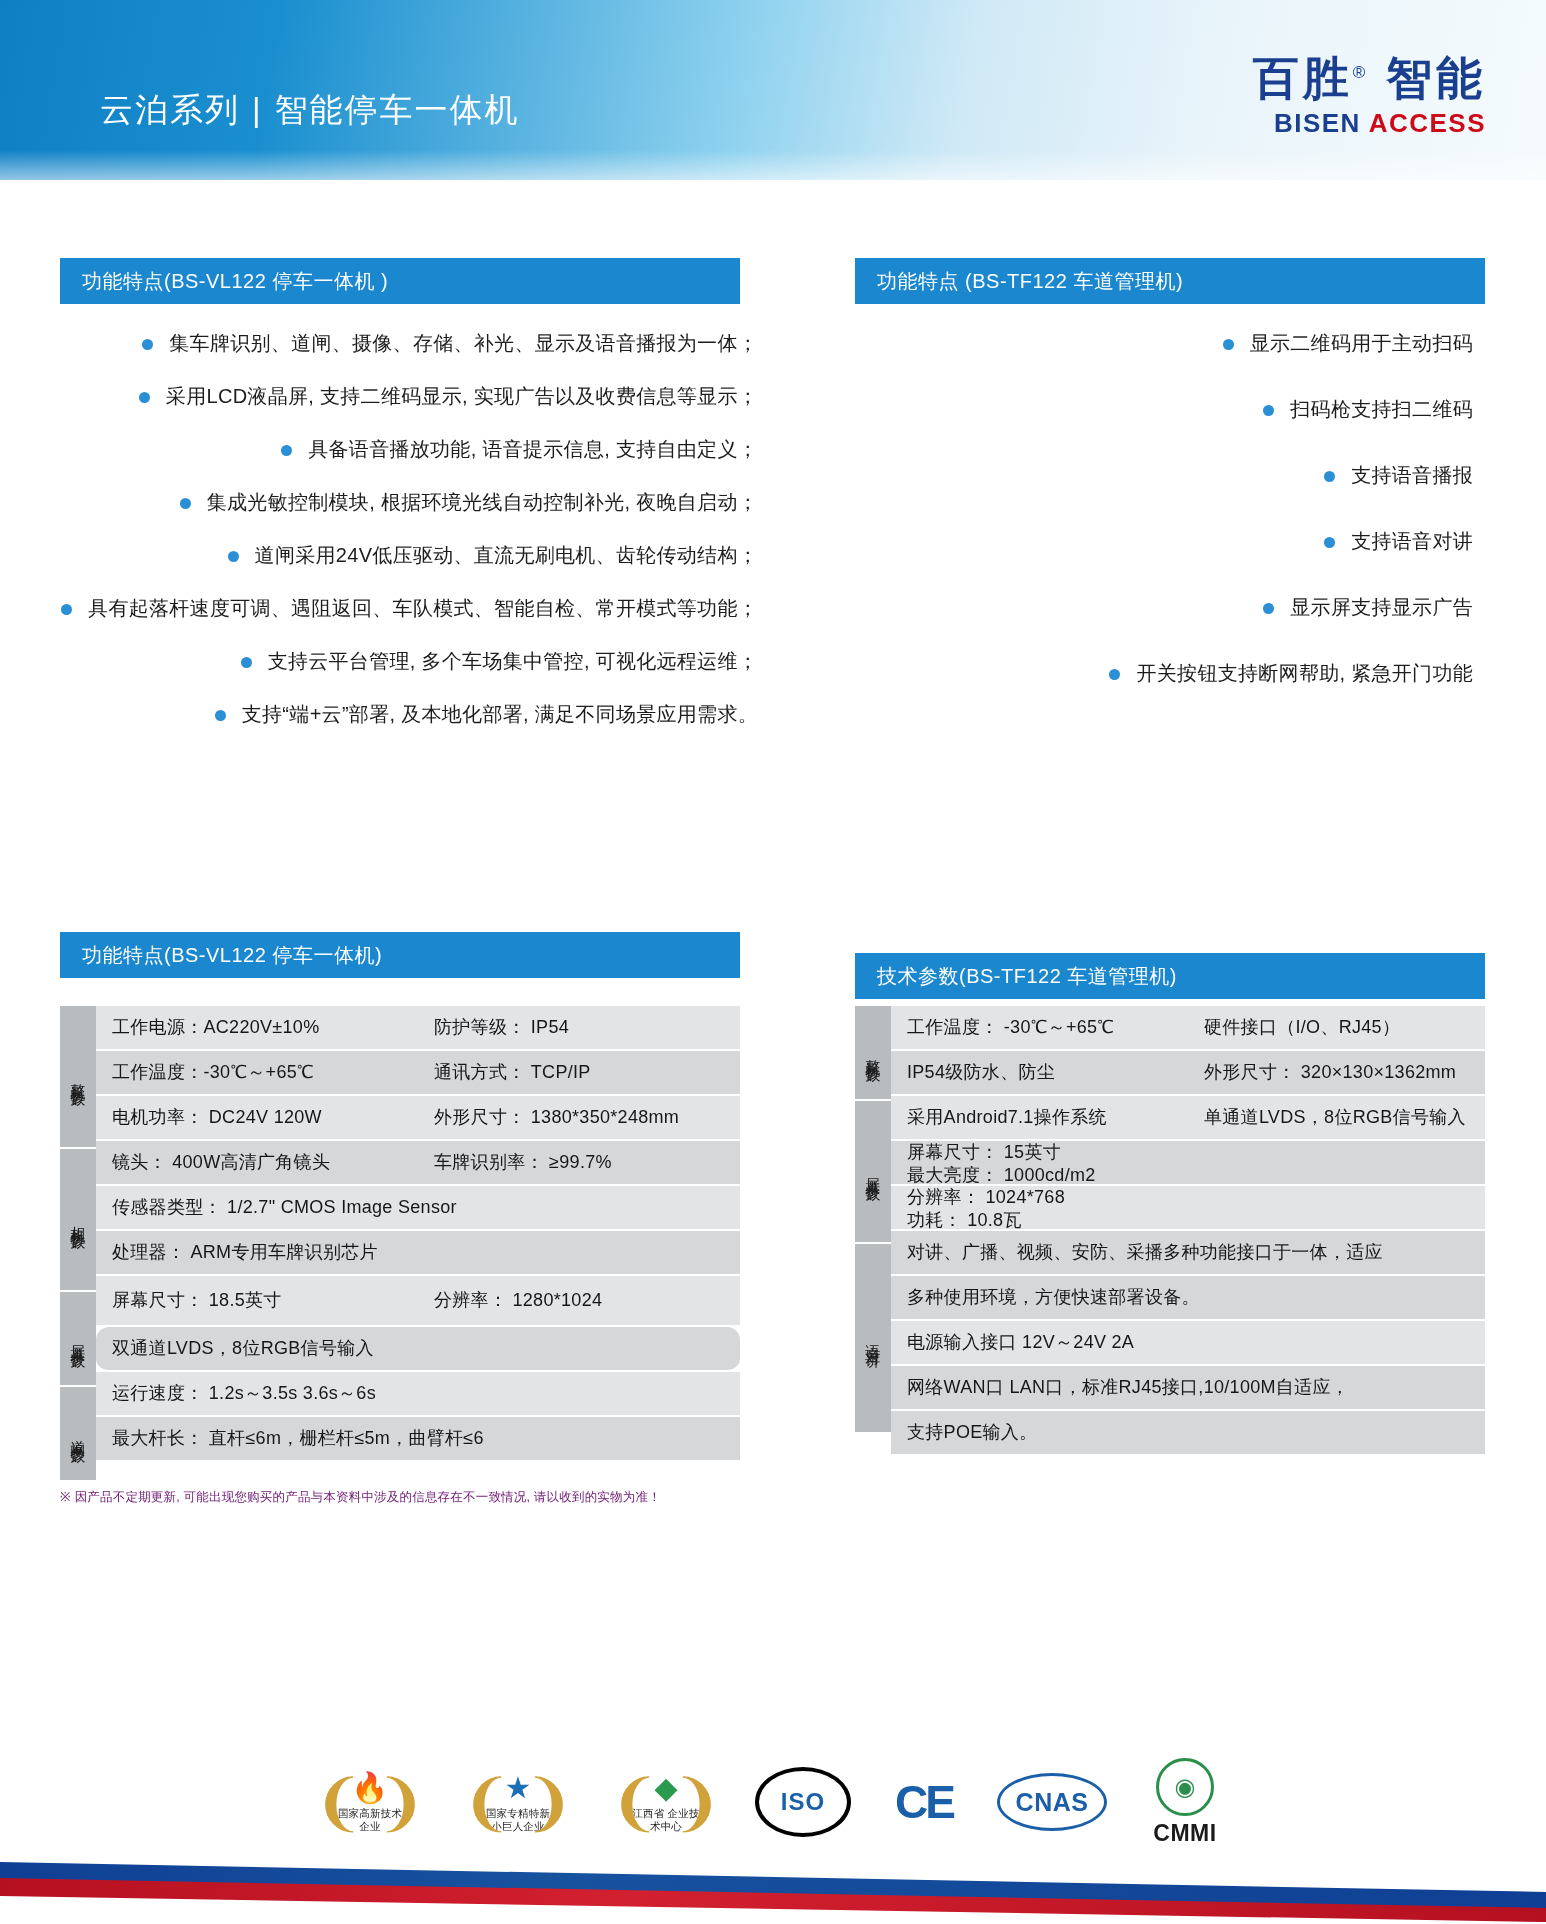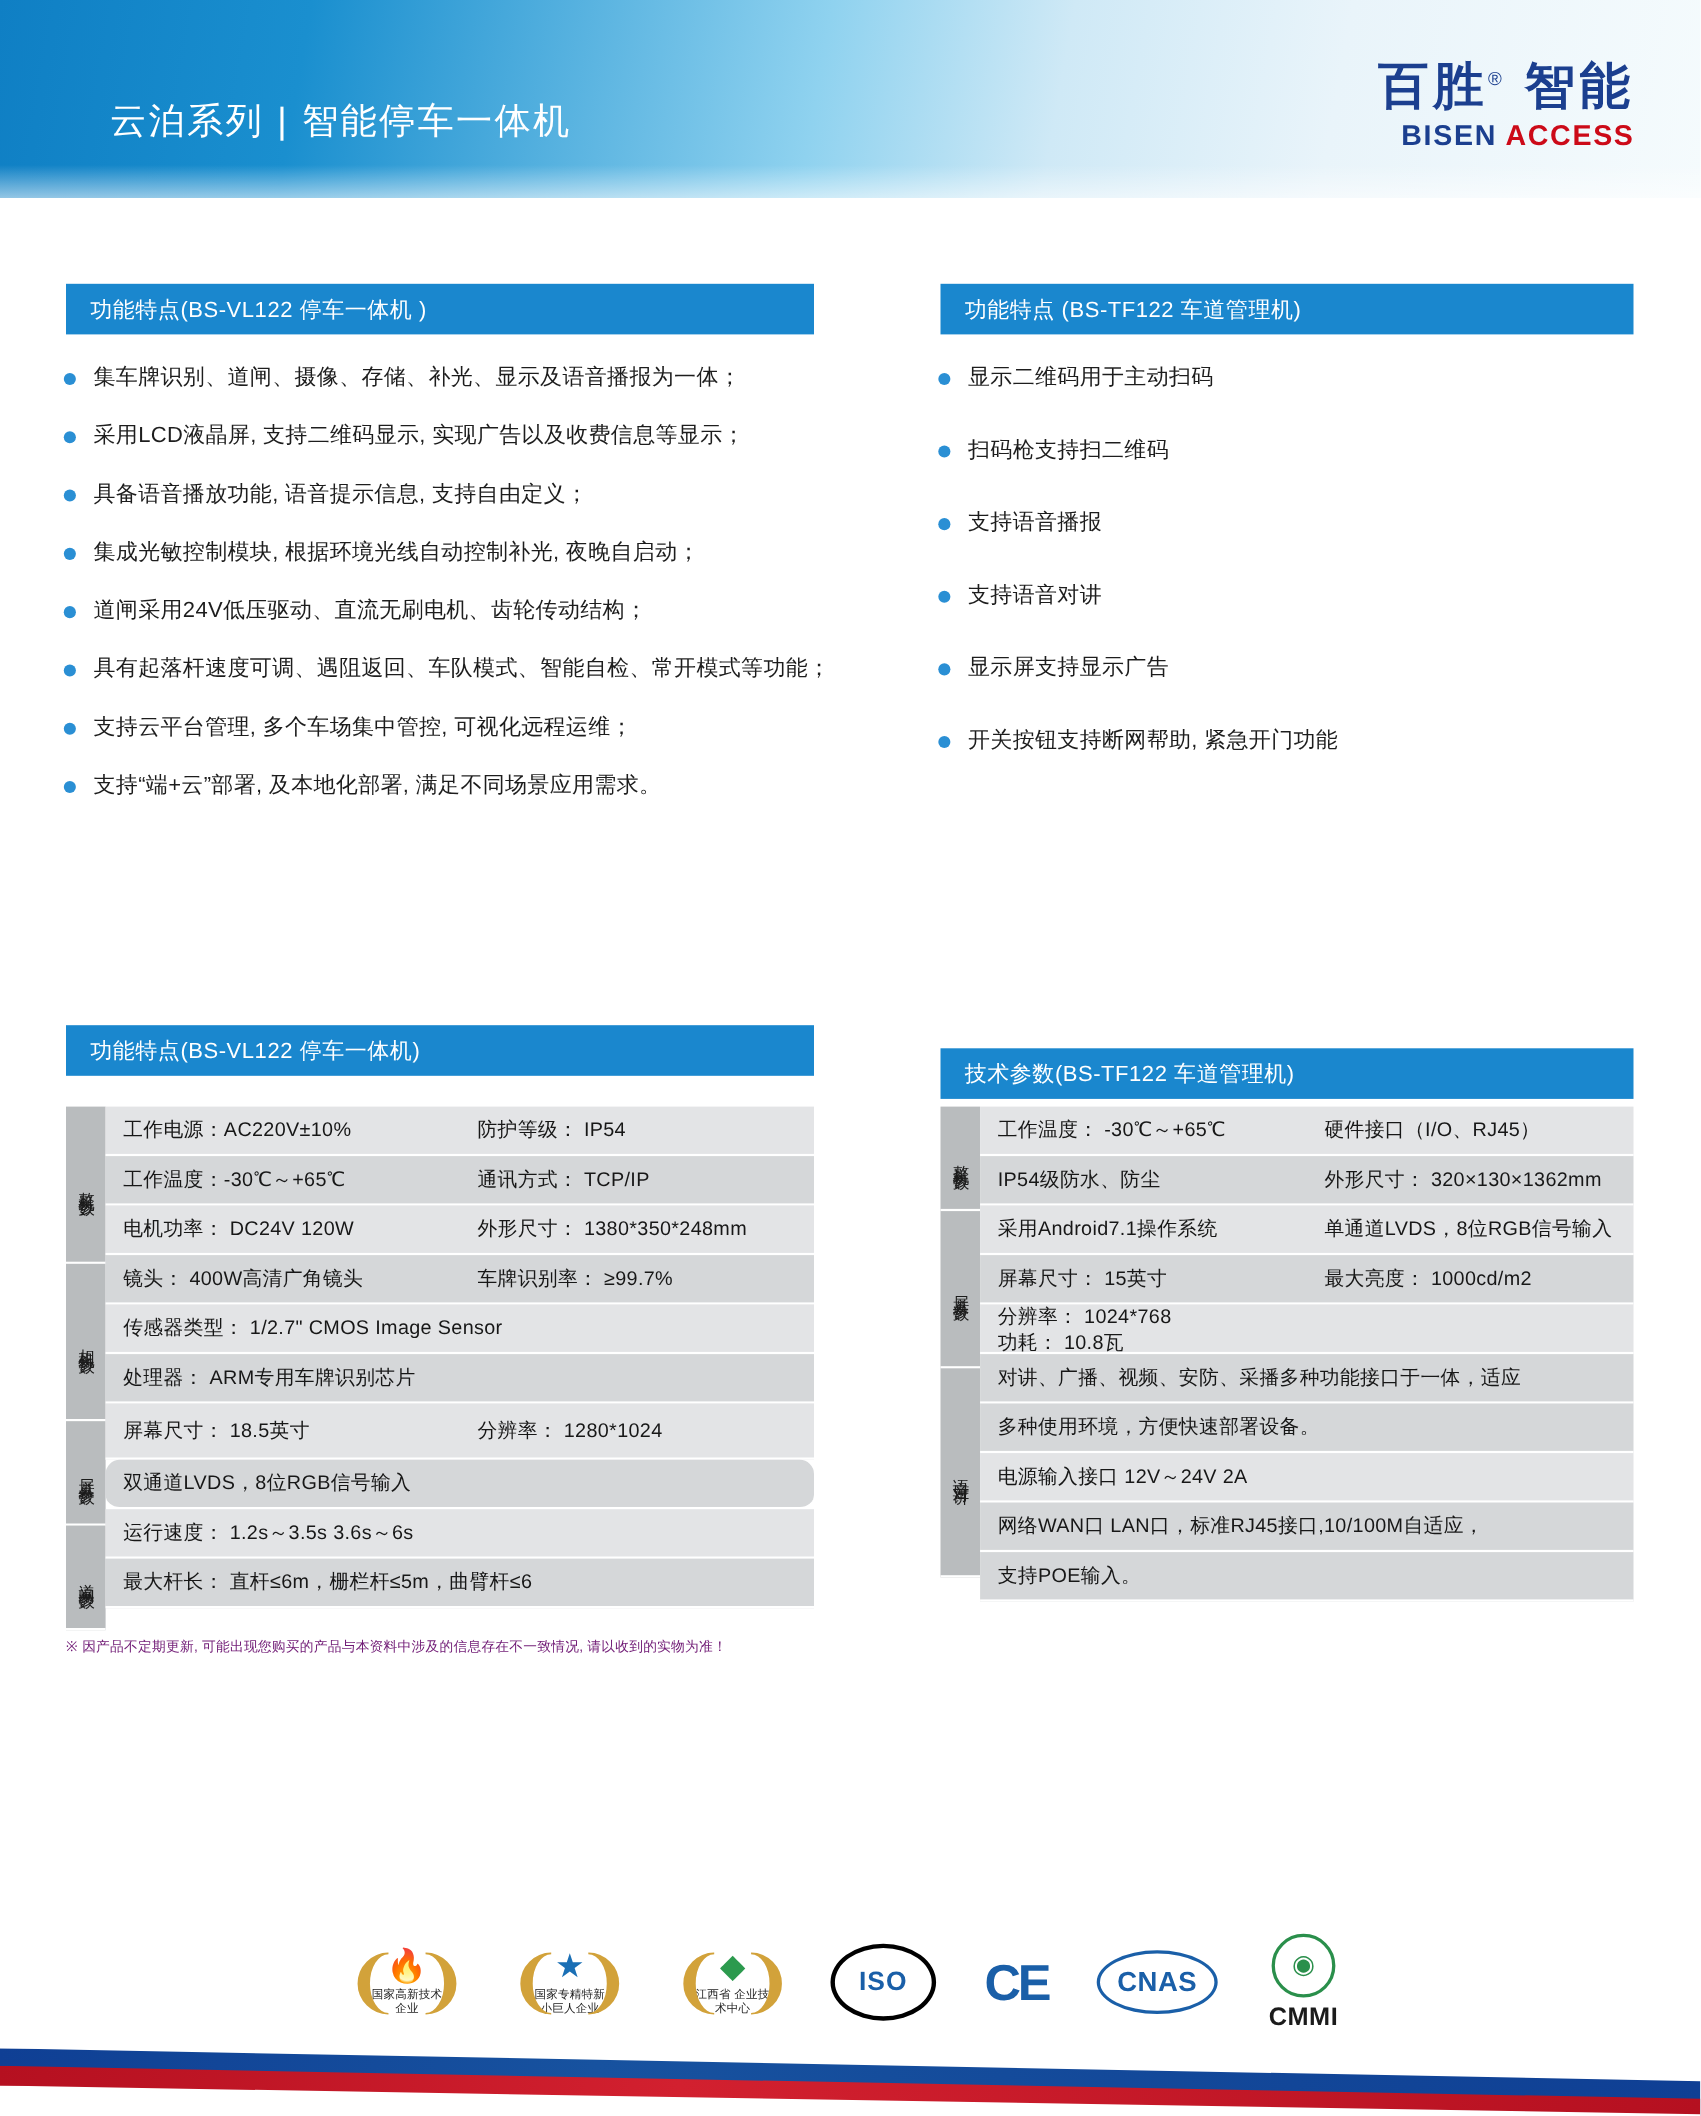--- a/index.html
+++ b/index.html
@@ -91,20 +91,21 @@
 
   
   .bullets {
     position: absolute;
     box-sizing: border-box;
   }
   .bullet-row {
     display: flex;
     align-items: flex-start;
     margin-bottom: 26px;
+    justify-content: flex-end;
   }
   .bullet-dot {
     width: 11px;
     height: 11px;
     border-radius: 50%;
     background: #2a8fd4;
     margin-top: 9px;
     margin-right: 16px;
     flex: 0 0 auto;
   }
@@ -482,21 +483,21 @@
       <div class="cell half">硬件接口（I/O、RJ45）</div>
     </div>
     <div class="spec-row shade-b" style="height:45px;">
       <div class="cell half">IP54级防水、防尘</div>
       <div class="cell half">外形尺寸： 320×130×1362mm</div>
     </div>
     <div class="spec-row shade-a" style="height:45px;">
       <div class="cell half">采用Android7.1操作系统</div>
       <div class="cell half">单通道LVDS，8位RGB信号输入</div>
     </div>
-    <div class="spec-row shade-b" style="height:45px;">
+    <div class="spec-row shade-b" style="height:45px;flex-direction:column;">
       <div class="cell half">屏幕尺寸： 15英寸</div>
       <div class="cell half">最大亮度： 1000cd/m2</div>
     </div>
     <div class="spec-row shade-a" style="height:45px;flex-direction:column;">
       <div class="cell half">分辨率： 1024*768</div>
       <div class="cell half">功耗： 10.8瓦</div>
     </div>
     <div class="spec-row shade-b" style="height:45px;">
       <div class="cell full">对讲、广播、视频、安防、采播多种功能接口于一体，适应</div>
     </div>

